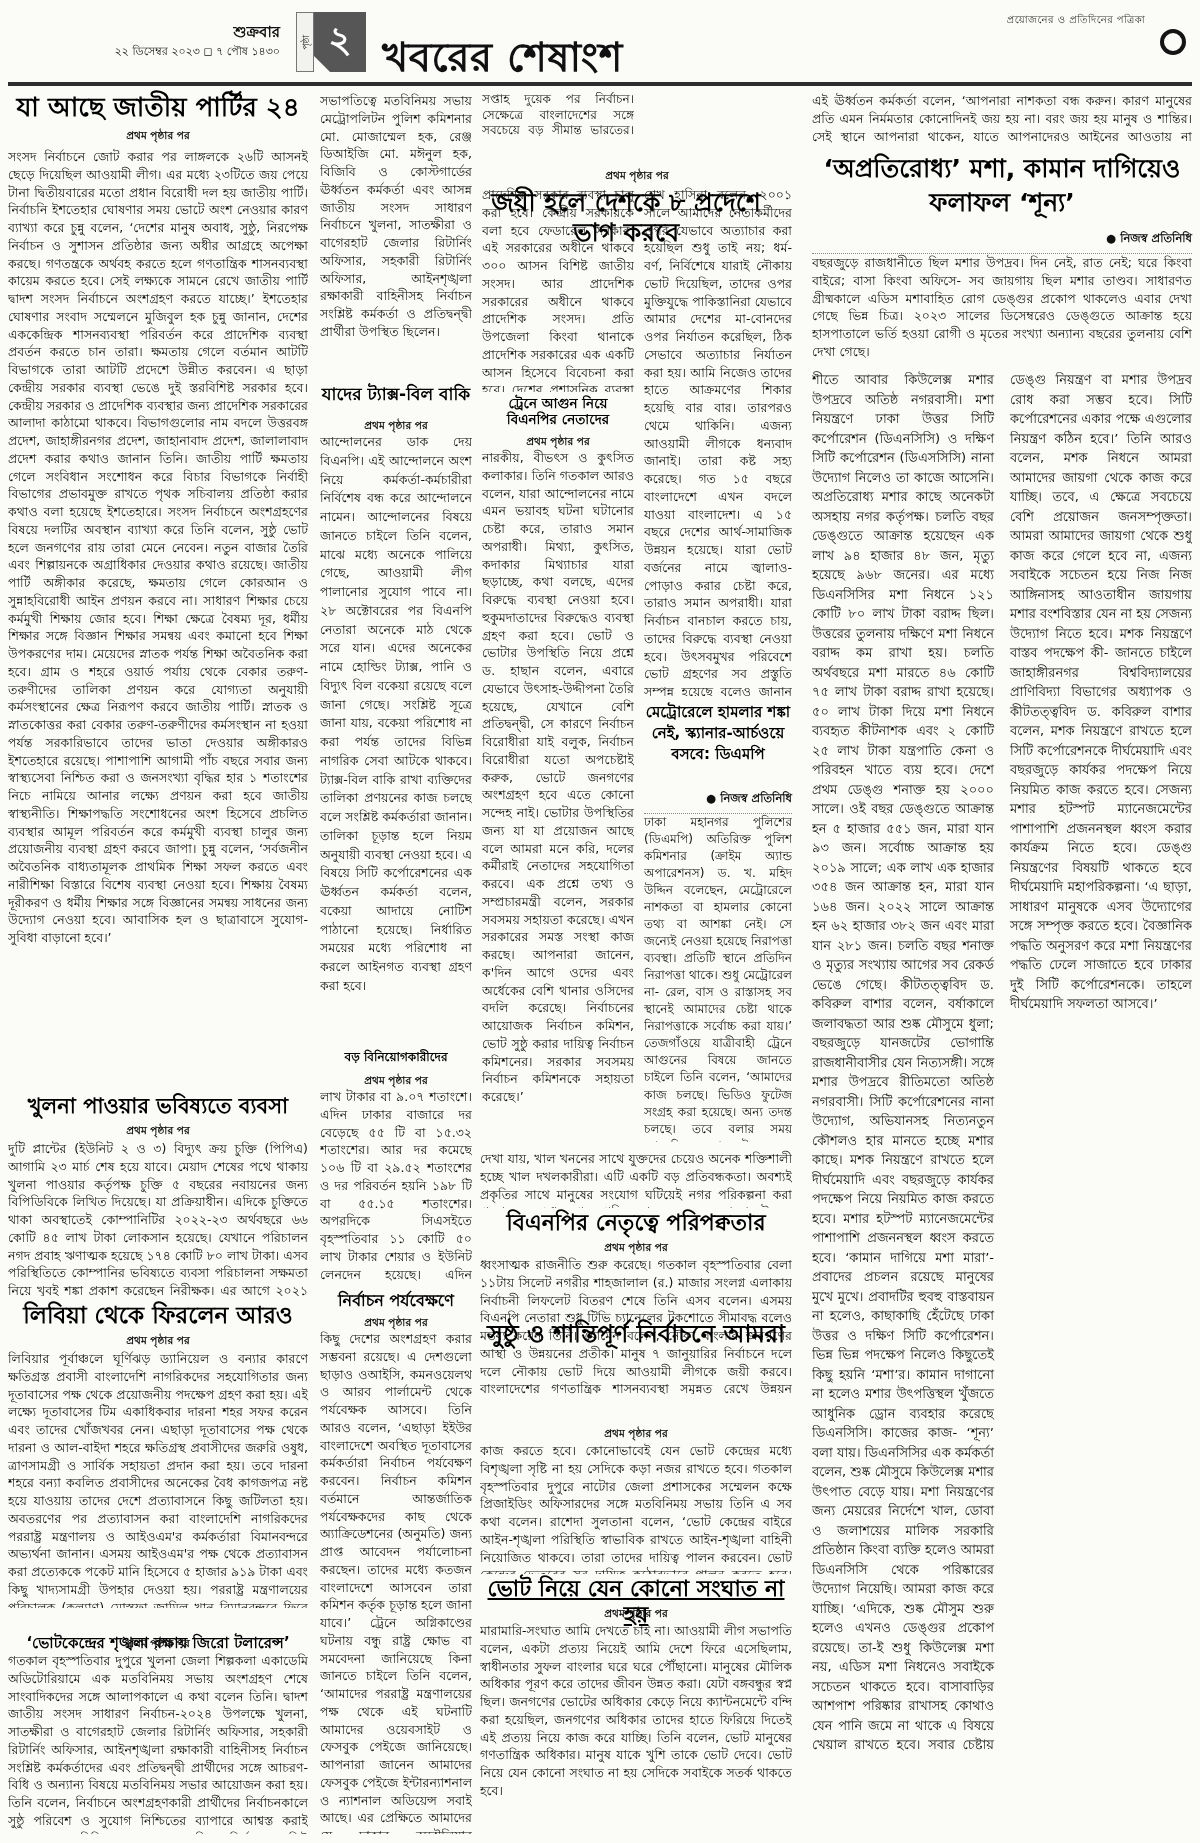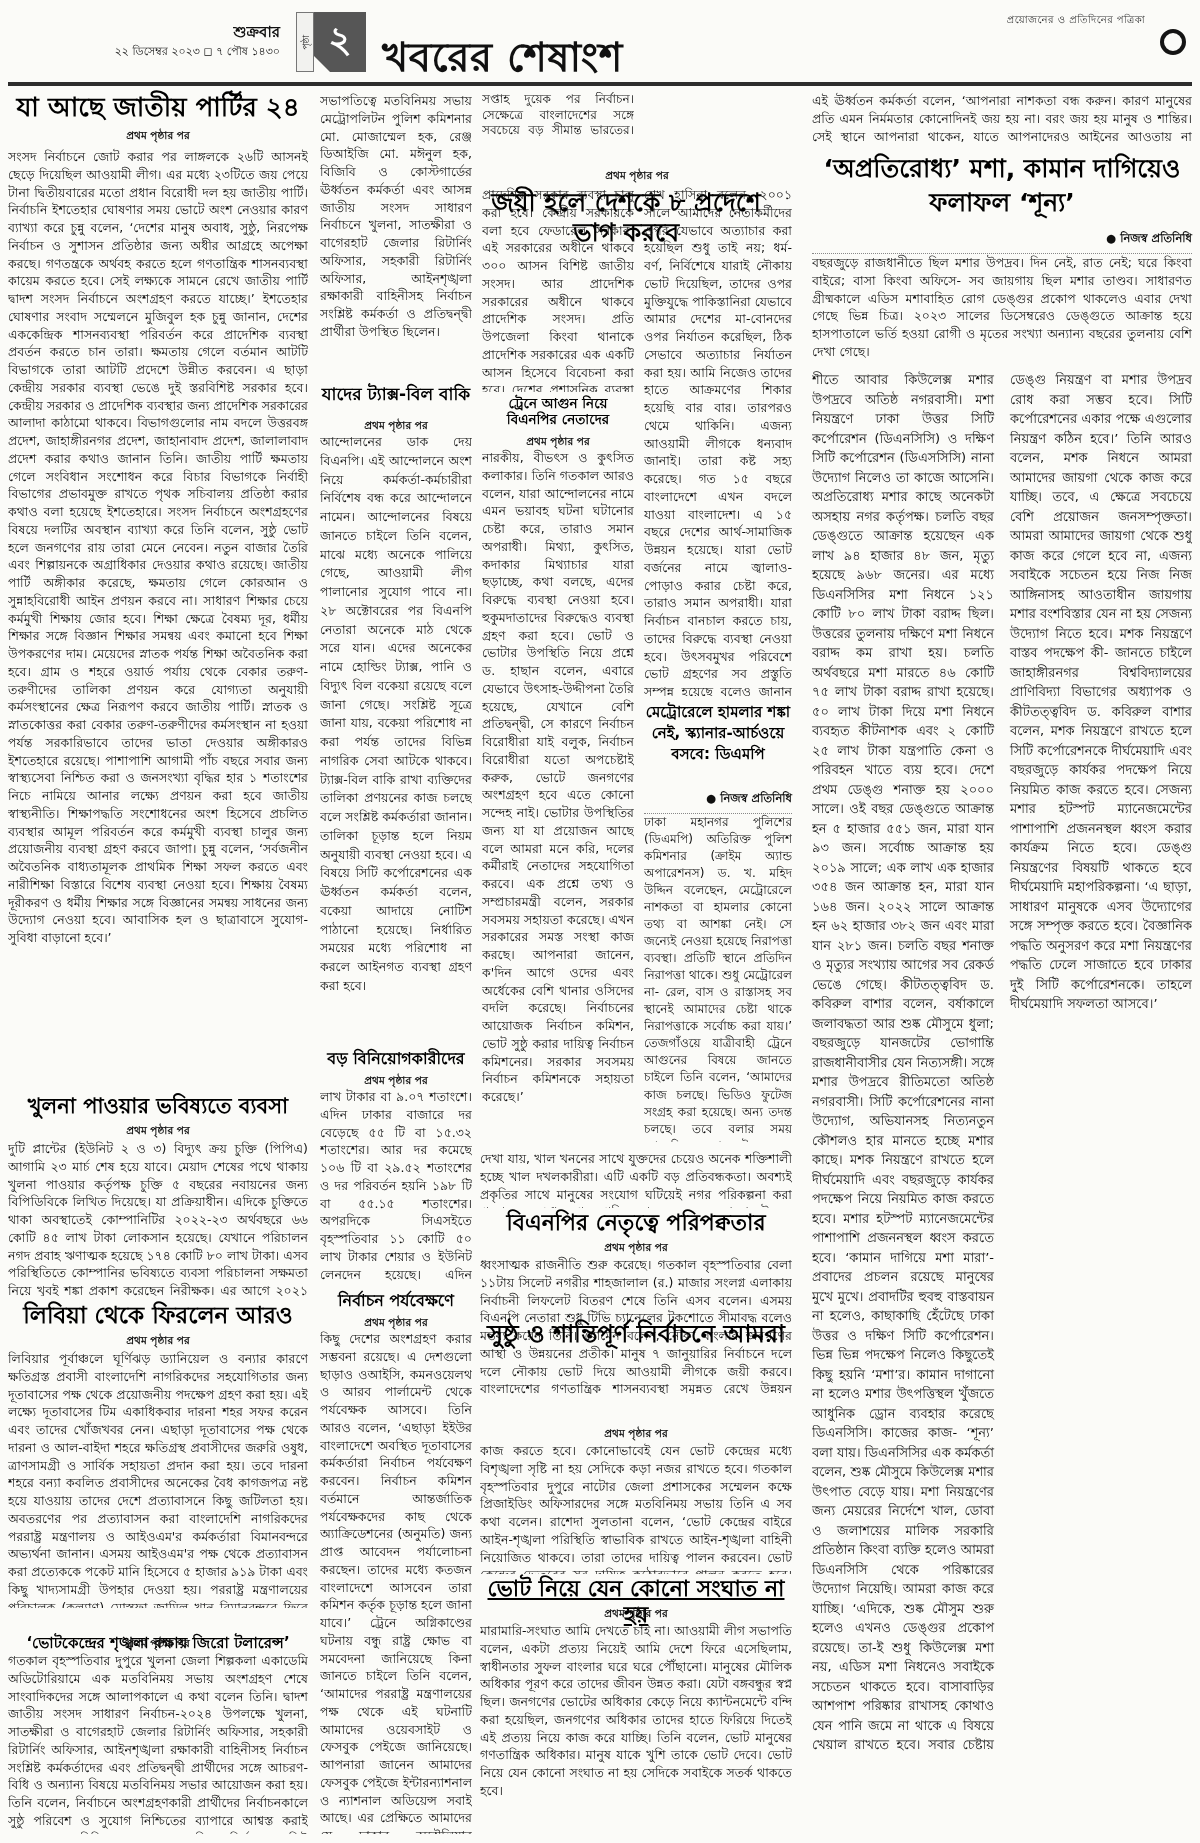--- a/index.html
+++ b/index.html
@@ -76,21 +76,21 @@
   <div class="abs hd" style="left:8px;top:1635px;width:300px;font-size:15px;">‘ভোটকেন্দ্রের শৃঙ্খলা রক্ষায় জিরো টলারেন্স’</div>
   <div class="abs cont" style="left:8px;top:1636px;width:300px;">প্রথম পৃষ্ঠার পর</div>
   <div class="abs bd" style="left:8px;top:1652px;width:300px;height:182px;">গতকাল বৃহস্পতিবার দুপুরে খুলনা জেলা শিল্পকলা একাডেমি অডিটোরিয়ামে এক মতবিনিময় সভায় অংশগ্রহণ শেষে সাংবাদিকদের সঙ্গে আলাপকালে এ কথা বলেন তিনি। দ্বাদশ জাতীয় সংসদ সাধারণ নির্বাচন-২০২৪ উপলক্ষে খুলনা, সাতক্ষীরা ও বাগেরহাট জেলার রিটার্নিং অফিসার, সহকারী রিটার্নিং অফিসার, আইনশৃঙ্খলা রক্ষাকারী বাহিনীসহ নির্বাচন সংশ্লিষ্ট কর্মকর্তাদের এবং প্রতিদ্বন্দ্বী প্রার্থীদের সঙ্গে আচরণ-বিধি ও অন্যান্য বিষয়ে মতবিনিময় সভার আয়োজন করা হয়। তিনি বলেন, নির্বাচনে অংশগ্রহণকারী প্রার্থীদের নির্বাচনকালে সুষ্ঠু পরিবেশ ও সুযোগ নিশ্চিতের ব্যাপারে আশ্বস্ত করাই আজকের মতবিনিময় সভার লক্ষ্য ছিল। নির্বাচন সংশ্লিষ্ট কর্মকর্তা ও আইনশৃঙ্খলা রক্ষাকারী বাহিনী সব প্রার্থীকে একইভাবে দেখা এবং কোনো প্রকার পক্ষপাতিত্ব না করার বিষয়ে সামনে প্রার্থীদের আশ্বস্ত করেছেন। খুলনার অতিরিক্ত বিভাগীয় কমিশনার (সার্বিক) সরোজ কুমার</div>
 
   <div class="abs bd" style="left:320px;top:92px;width:152px;height:298px;">সভাপতিত্বে মতবিনিময় সভায় মেট্রোপলিটন পুলিশ কমিশনার মো. মোজাম্মেল হক, রেঞ্জ ডিআইজি মো. মঈনুল হক, বিজিবি ও কো‍স্টগার্ডের ঊর্ধ্বতন কর্মকর্তা এবং আসন্ন জাতীয় সংসদ সাধারণ নির্বাচনে খুলনা, সাতক্ষীরা ও বাগেরহাট জেলার রিটার্নিং অফিসার, সহকারী রিটার্নিং অফিসার, আইনশৃঙ্খলা রক্ষাকারী বাহিনীসহ নির্বাচন সংশ্লিষ্ট কর্মকর্তা ও প্রতিদ্বন্দ্বী প্রার্থীরা উপস্থিত ছিলেন।</div>
 
   <div class="abs hd" style="left:310px;top:384px;width:172px;font-size:17px;white-space:nowrap;">যাদের ট্যাক্স-বিল বাকি</div>
   <div class="abs cont" style="left:320px;top:418px;width:152px;">প্রথম পৃষ্ঠার পর</div>
   <div class="abs bd" style="left:320px;top:433px;width:152px;height:612px;font-size:12.5px;line-height:1.5;">আন্দোলনের ডাক দেয় বিএনপি। এই আন্দোলনে অংশ নিয়ে কর্মকর্তা-কর্মচারীরা নির্বিশেষ বন্ধ করে আন্দোলনে নামেন। আন্দোলনের বিষয়ে জানতে চাইলে তিনি বলেন, মাঝে মধ্যে অনেকে পালিয়ে গেছে, আওয়ামী লীগ পালানোর সুযোগ পাবে না। ২৮ অক্টোবরের পর বিএনপি নেতারা অনেকে মাঠ থেকে সরে যান। এদের অনেকের নামে হোল্ডিং ট্যাক্স, পানি ও বিদ্যুৎ বিল বকেয়া রয়েছে বলে জানা গেছে। সংশ্লিষ্ট সূত্রে জানা যায়, বকেয়া পরিশোধ না করা পর্যন্ত তাদের বিভিন্ন নাগরিক সেবা আটকে থাকবে। ট্যাক্স-বিল বাকি রাখা ব্যক্তিদের তালিকা প্রণয়নের কাজ চলছে বলে সংশ্লিষ্ট কর্মকর্তারা জানান। তালিকা চূড়ান্ত হলে নিয়ম অনুযায়ী ব্যবস্থা নেওয়া হবে। এ বিষয়ে সিটি কর্পোরেশনের এক ঊর্ধ্বতন কর্মকর্তা বলেন, বকেয়া আদায়ে নোটিশ পাঠানো হয়েছে। নির্ধারিত সময়ের মধ্যে পরিশোধ না করলে আইনগত ব্যবস্থা গ্রহণ করা হবে।</div>
 
-  <div class="abs hd" style="left:312px;top:1050px;width:168px;font-size:16px;white-space:nowrap;text-align:center;">বড় বিনিয়োগকারীদের</div>
+  <div class="abs hd" style="left:312px;top:1050px;width:168px;font-size:12px;white-space:nowrap;text-align:center;">বড় বিনিয়োগকারীদের</div>
   <div class="abs cont" style="left:320px;top:1073px;width:152px;">প্রথম পৃষ্ঠার পর</div>
   <div class="abs bd" style="left:320px;top:1088px;width:152px;height:196px;">লাখ টাকার বা ৯.০৭ শতাংশে। এদিন ঢাকার বাজারে দর বেড়েছে ৫৫ টি বা ১৫.৩২ শতাংশের। আর দর কমেছে ১০৬ টি বা ২৯.৫২ শতাংশের ও দর পরিবর্তন হয়নি ১৯৮ টি বা ৫৫.১৫ শতাংশের। অপরদিকে সিএসইতে বৃহস্পতিবার ১১ কোটি ৫০ লাখ টাকার শেয়ার ও ইউনিট লেনদেন হয়েছে। এদিন সিএসইতে লেনদেন হওয়া ২০৪ টি কোম্পানির মধ্যে শেয়ার ও ইউনিট দর বেড়েছে ৪৫ টির, কমেছে ৬৮ টির এবং পরিবর্তন হয়নি ৯১ টির। এদিন সিএসইর সার্বিক সূচক সিএএসপিআই ৩০.৫১ পয়েন্ট কমে দাঁড়িয়েছে ১৮৫৪১ পয়েন্টে।</div>
 
   <div class="abs hd" style="left:312px;top:1292px;width:168px;font-size:16px;white-space:nowrap;">নির্বাচন পর্যবেক্ষণে</div>
   <div class="abs cont" style="left:320px;top:1315px;width:152px;">প্রথম পৃষ্ঠার পর</div>
   <div class="abs bd" style="left:320px;top:1330px;width:152px;height:504px;">কিছু দেশের অংশগ্রহণ করার সম্ভবনা রয়েছে। এ দেশগুলো ছাড়াও ওআইসি, কমনওয়েলথ ও আরব পার্লামেন্ট থেকে পর্যবেক্ষক আসবে। তিনি আরও বলেন, ‘এছাড়া ইইউর বাংলাদেশে অবস্থিত দূতাবাসের কর্মকর্তারা নির্বাচন পর্যবেক্ষণ করবেন। নির্বাচন কমিশন বর্তমানে আন্তর্জাতিক পর্যবেক্ষকদের কাছ থেকে অ্যাক্রিডেশনের (অনুমতি) জন্য প্রাপ্ত আবেদন পর্যালোচনা করছেন। তাদের মধ্যে কতজন বাংলাদেশে আসবেন তারা কমিশন কর্তৃক চূড়ান্ত হলে জানা যাবে।’ ট্রেনে অগ্নিকাণ্ডের ঘটনায় বন্ধু রাষ্ট্র ক্ষোভ বা সমবেদনা জানিয়েছে কিনা জানতে চাইলে তিনি বলেন, ‘আমাদের পররাষ্ট্র মন্ত্রণালয়ের পক্ষ থেকে এই ঘটনাটি আমাদের ওয়েবসাইট ও ফেসবুক পেইজে জানিয়েছে। আপনারা জানেন আমাদের ফেসবুক পেইজে ইন্টারন্যাশনাল ও ন্যাশনাল অডিয়েন্স সবাই আছে। এর প্রেক্ষিতে আমাদের যে ঢাকার অস্ট্রেলিয়ার হাইকমিশন আছে তারা এসঙ্গে সাবেক টুইটার নিহতদের পরিবারের প্রতি শোক ও সমবেদনা জানিয়েছেন এবং</div>
 
   <div class="abs bd" style="left:482px;top:92px;width:152px;height:46px;font-size:12px;line-height:1.3;">সপ্তাহ দুয়েক পর নির্বাচন। সেক্ষেত্রে বাংলাদেশের সঙ্গে সবচেয়ে বড় সীমান্ত ভারতের। এই সীমান্ত বিষয়ে কোনো নির্দেশনা বা সতর্কতা নেওয়া হয়েছে কিনা, এ বিষয়ে জানতে চাইলে তিনি বলেন, ‘এটা সংশ্লিষ্ট মন্ত্রণালয় ভালো বলতে পারবে। আমরা অবশ্যই চাইব নির্বাচনের প্রাক্কালে যাদের সঙ্গে সীমানা আছে, সেখানে সব রকম ব্যবস্থা ভালো থাকে।’</div>
 
   <div class="abs hd" style="left:471px;top:140px;width:310px;font-size:25px;margin-top:48px;">জয়ী হলে দেশকে ৮ প্রদেশে ভাগ করবে</div>

